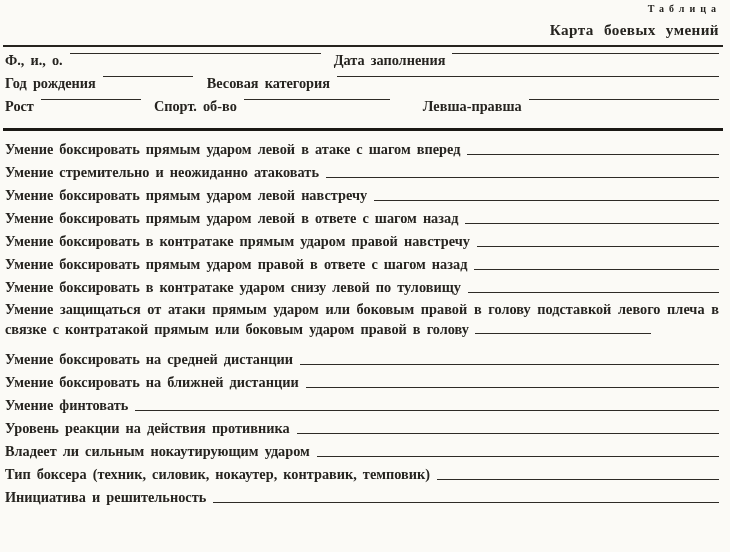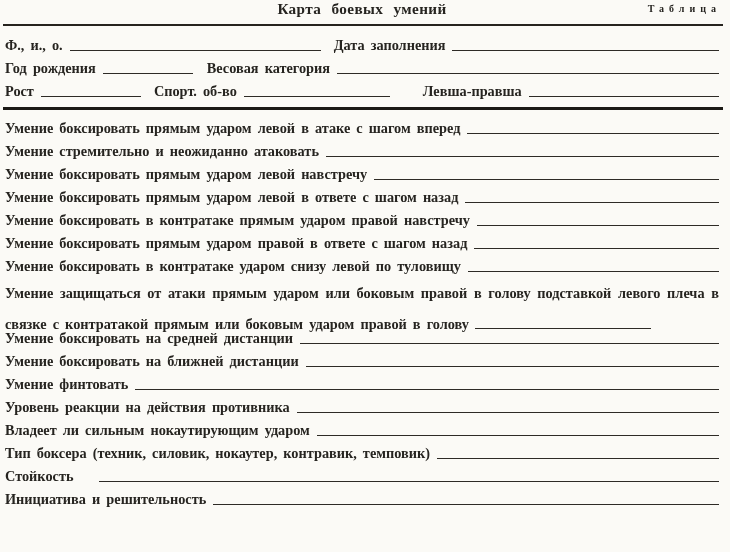--- a/index.html
+++ b/index.html
@@ -24,39 +24,40 @@
   }
   .corner {
     position: absolute;
     top: 3px;
     right: 9px;
     font-size: 10px;
     letter-spacing: 5px;
     word-spacing: 0;
   }
   .title {
-    text-align: center;
+    text-align: right;
+    padding-top: 21px;
     font-size: 15.2px;
     word-spacing: 6px;
     letter-spacing: 0.4px;
     height: 18px;
   }
   .rule-top {
     border: none;
     border-top: 2.2px solid #26231e;
     margin: 6px -4px 0 -2px;
   }
   .rule-mid {
     border: none;
     border-top: 3px solid #1b1915;
     margin: 7px -4px 0 -2px;
   }
   .hrow {
     display: flex;
-    align-items: flex-end;
+    align-items: flex-start;
     height: 23px;
     white-space: nowrap;
   }
   .hdr { padding-top: 5px; }
   .lbl { white-space: nowrap; }
   .fill {
     border-bottom: 1.9px solid #2e2b26;
     margin: 0 0 3px 7px;
     height: 1px;
   }
@@ -71,21 +72,21 @@
   .skills { padding-top: 4px; }
   .row {
     display: flex;
     align-items: flex-end;
     height: 23px;
   }
   .row.wrap {
     display: block;
     height: 46px;
     text-align: justify;
-    line-height: 31px;
+    line-height: 20px;
     padding-top: 3px;
   }
   .fill-inline {
     display: inline-block;
     width: 176px;
     border-bottom: 1.9px solid #2e2b26;
     height: 1px;
     vertical-align: baseline;
   }
   .gap24 { margin-left: 26px; }
@@ -177,22 +178,18 @@
     </div>
     <div class="row">
       <span class="lbl">Владеет ли сильным нокаутирующим ударом</span>
       <span class="fill grow"></span>
     </div>
     <div class="row">
       <span class="lbl">Тип боксера (техник, силовик, нокаутер, контравик, темповик)</span>
       <span class="fill grow"></span>
     </div>
     <div class="row">
-      <span class="lbl">Стойкость</span>
-      <span class="fill grow gap24"></span>
-    </div>
-    <div class="row">
       <span class="lbl">Инициатива и решительность</span>
       <span class="fill grow"></span>
     </div>
   </div>
 
 </div>
 
 </body></html>

